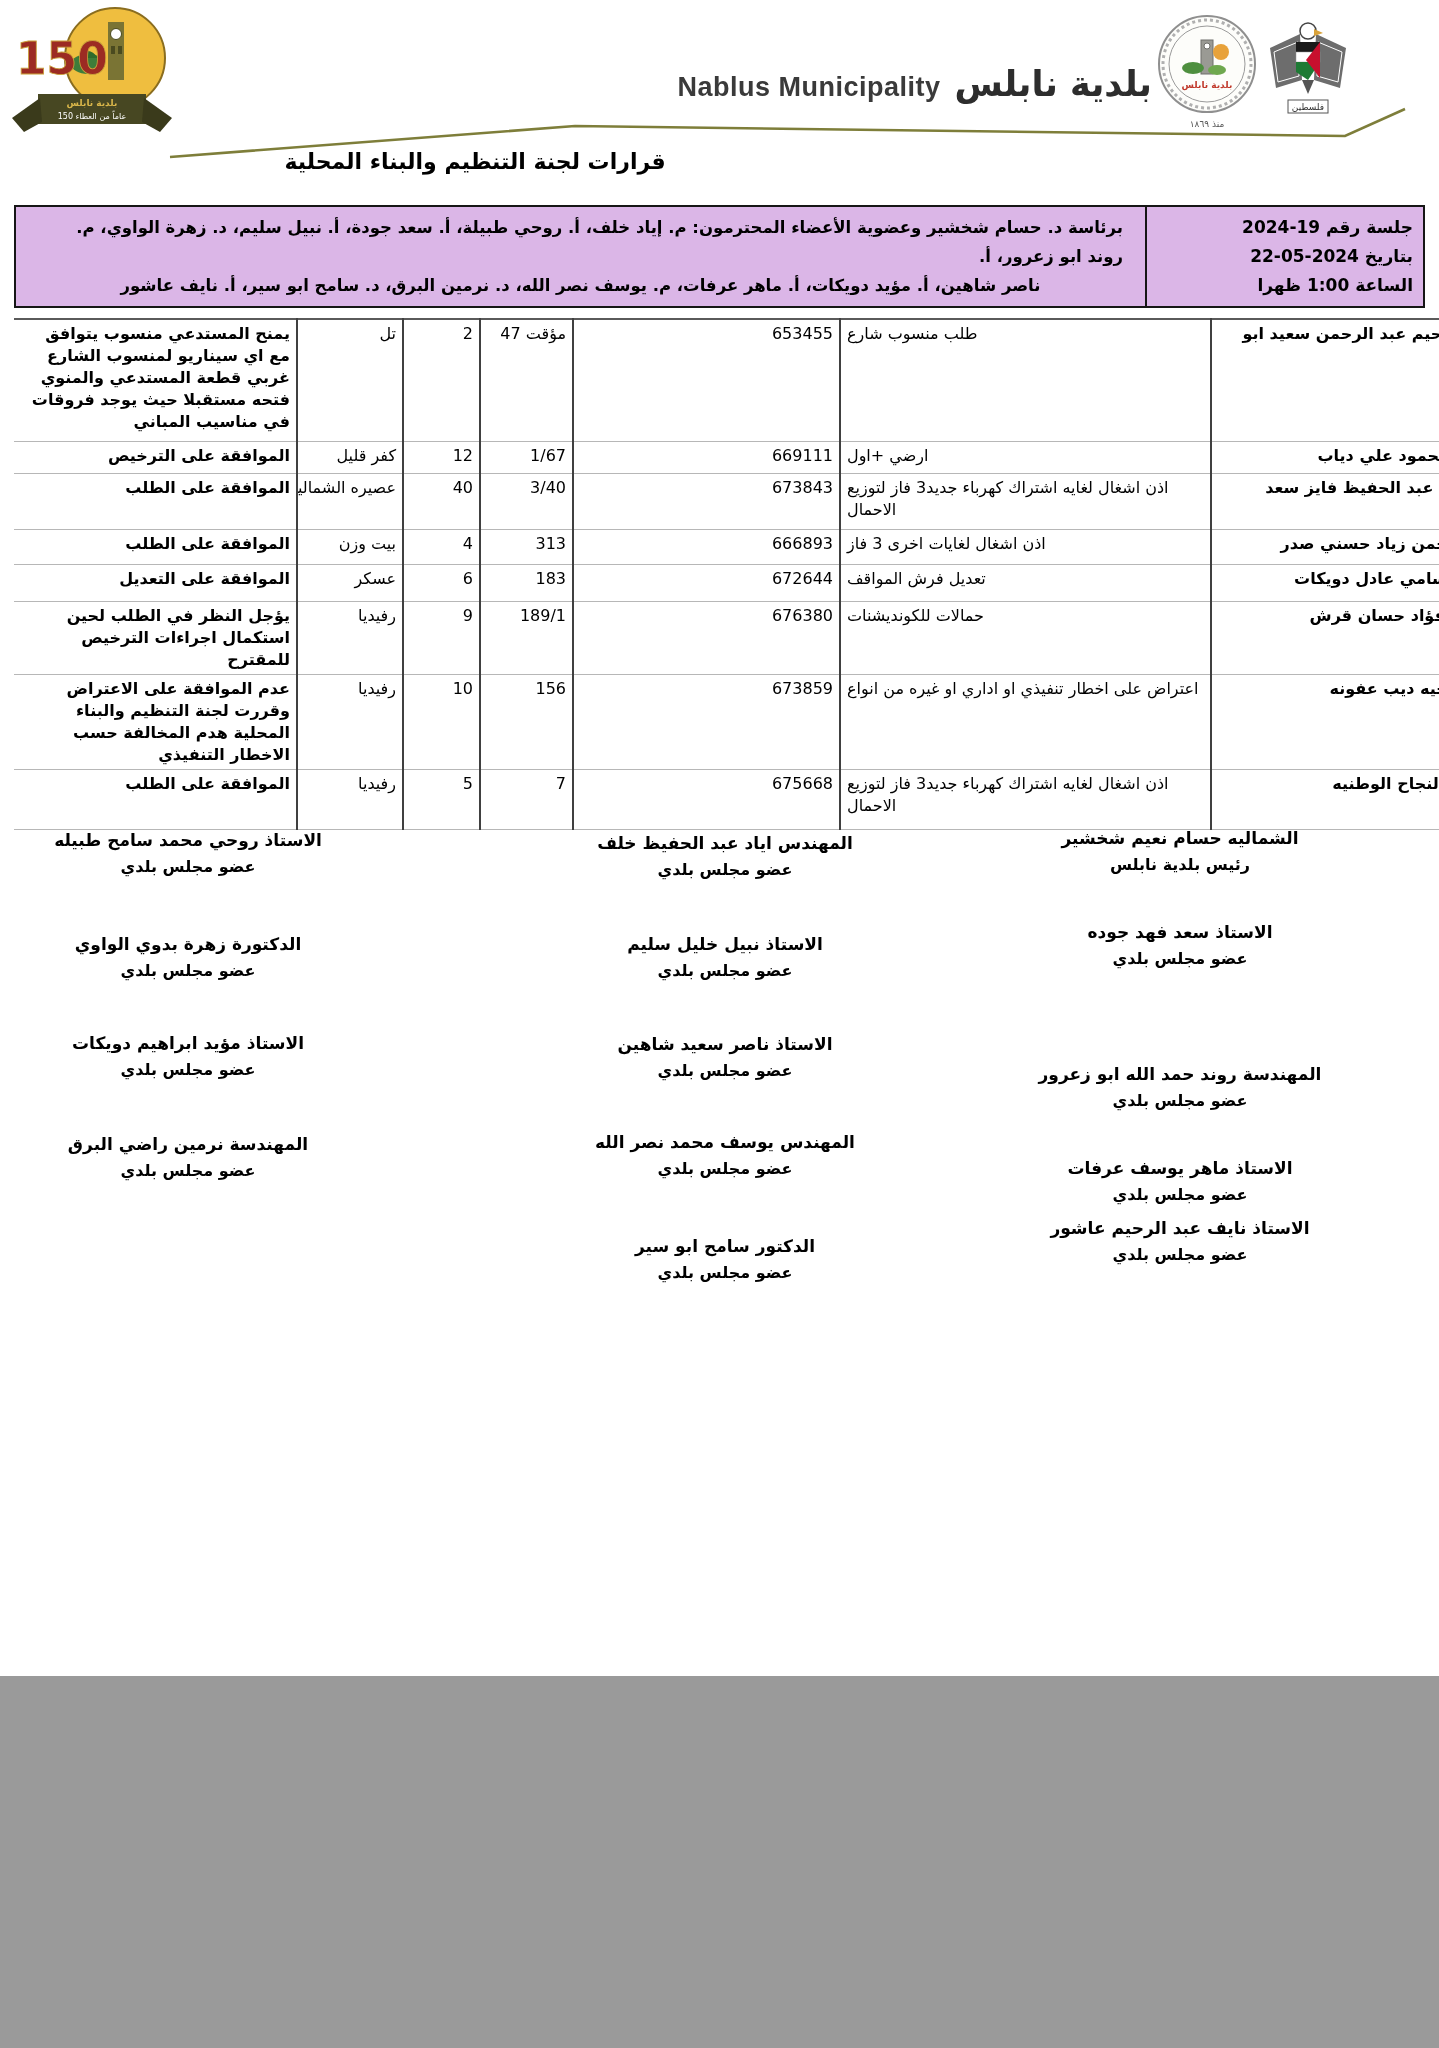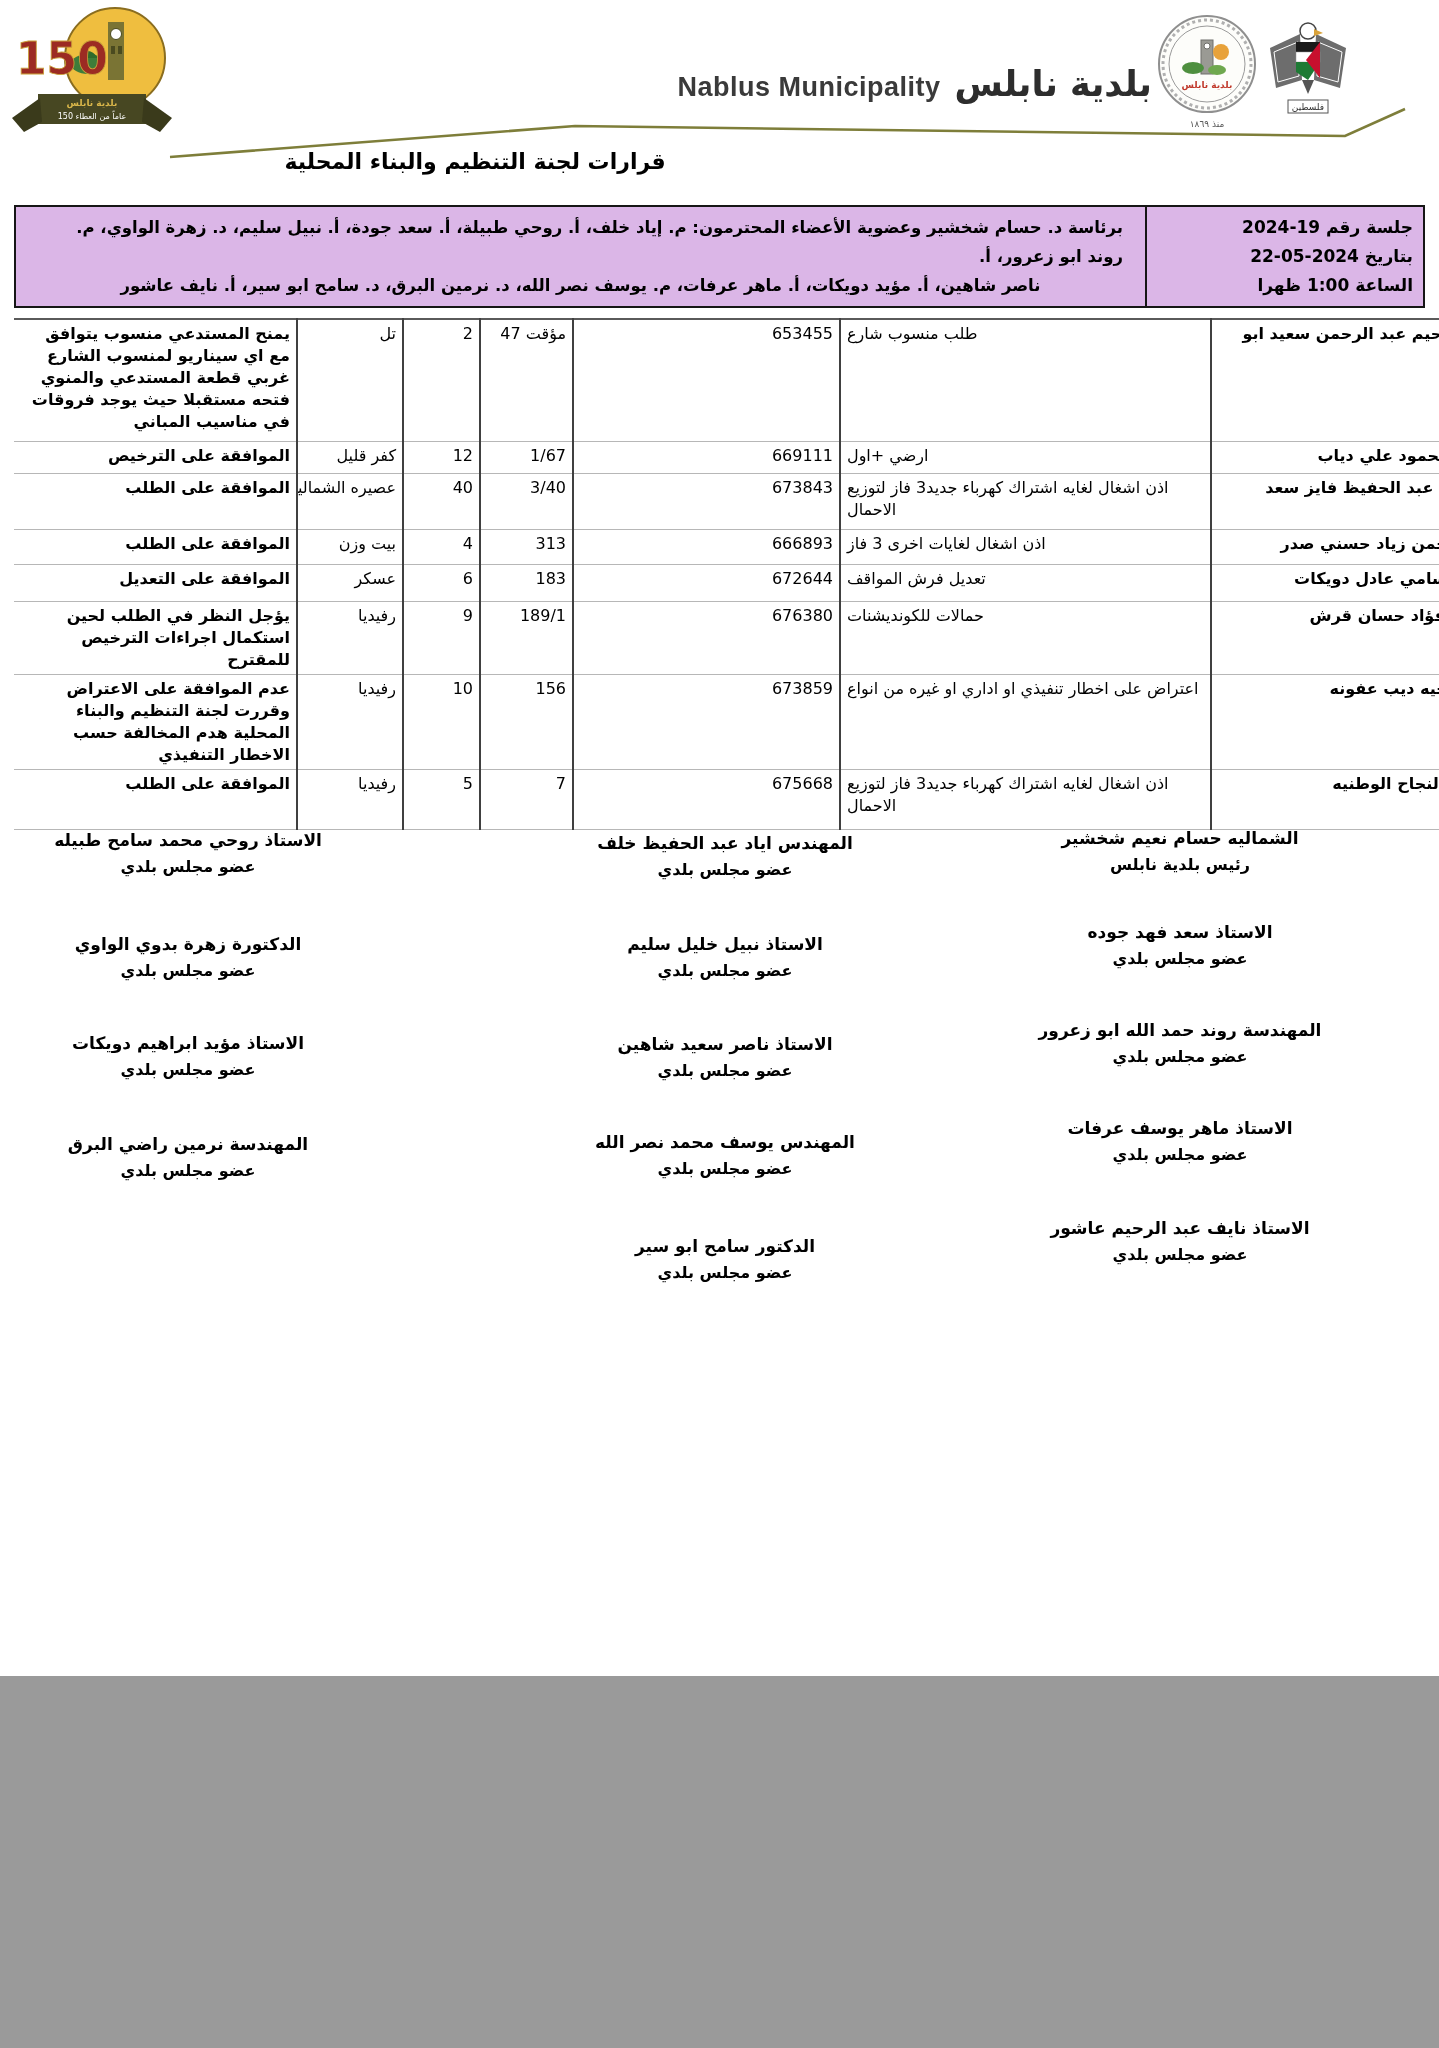--- a/index.html
+++ b/index.html
@@ -48,21 +48,21 @@
   .c-basin{ width:79px;  direction:ltr; text-align:right; font-size:14.5px; white-space:nowrap; padding-right:4px;}
   .c-plot { width:63px;  direction:ltr; text-align:right; }
   .c-loc  { width:92px;  text-align:right; font-size:14px; white-space:nowrap; padding-right:4px; }
   .c-dec  { width:270px; font-weight:bold; text-align:right; font-size:15.5px; line-height:21px; }
 
   
   .sig { position:absolute; width:360px; text-align:center; direction:rtl; font-weight:bold; }
   .sig-name { font-size:17px; }
   .sig-role { font-size:16px; margin-top:7px; }
   .col-r { left:1000px; } .col-m { left:545px; } .col-l { left:8px; }
-  .r1{top:828px;} .r2{top:922px;} .r3{top:1020px;} .r4{top:1118px;} .r5{top:1218px;}
+  .r1{top:828px;} .r2{top:922px;} .r3{top:1064px;} .r4{top:1158px;} .r5{top:1218px;}
   .m1{top:833px;} .m2{top:934px;} .m3{top:1034px;} .m4{top:1132px;} .m5{top:1236px;}
   .l1{top:830px;} .l2{top:934px;} .l3{top:1033px;} .l4{top:1134px;}
 
   
   .page-num { position:absolute; top:2010px; left:360px; width:90px; text-align:center;
     direction:rtl; font-family:"DejaVu Serif", serif; font-style:italic; font-size:17px; color:#222; }
 </style>
 </head>
 <body>
 

